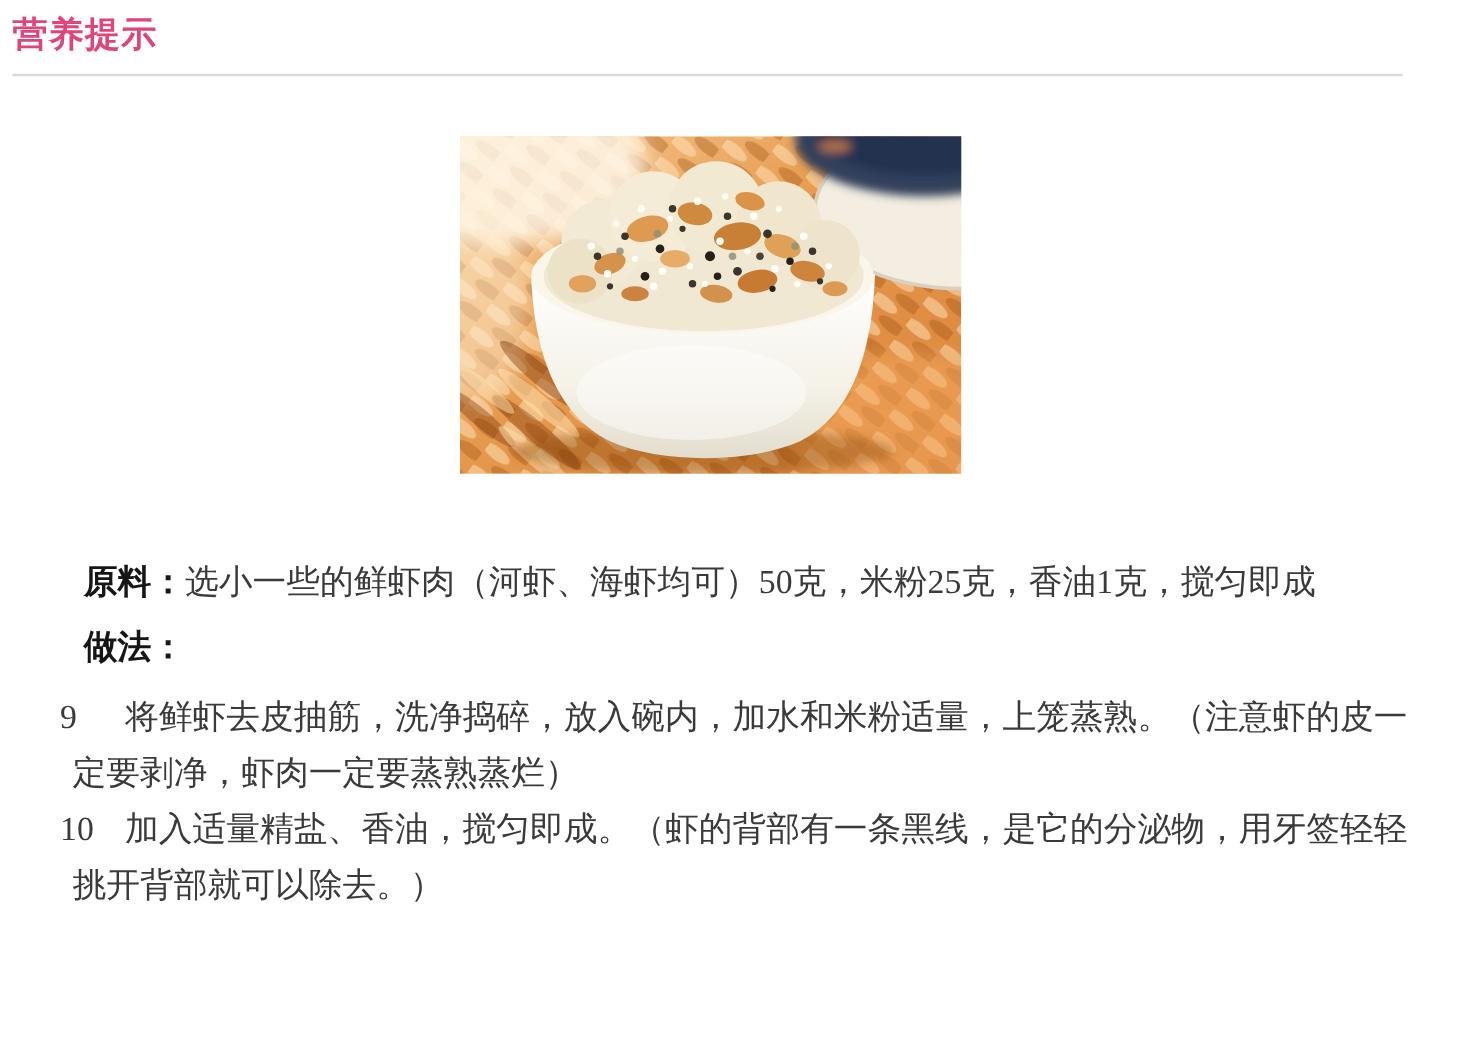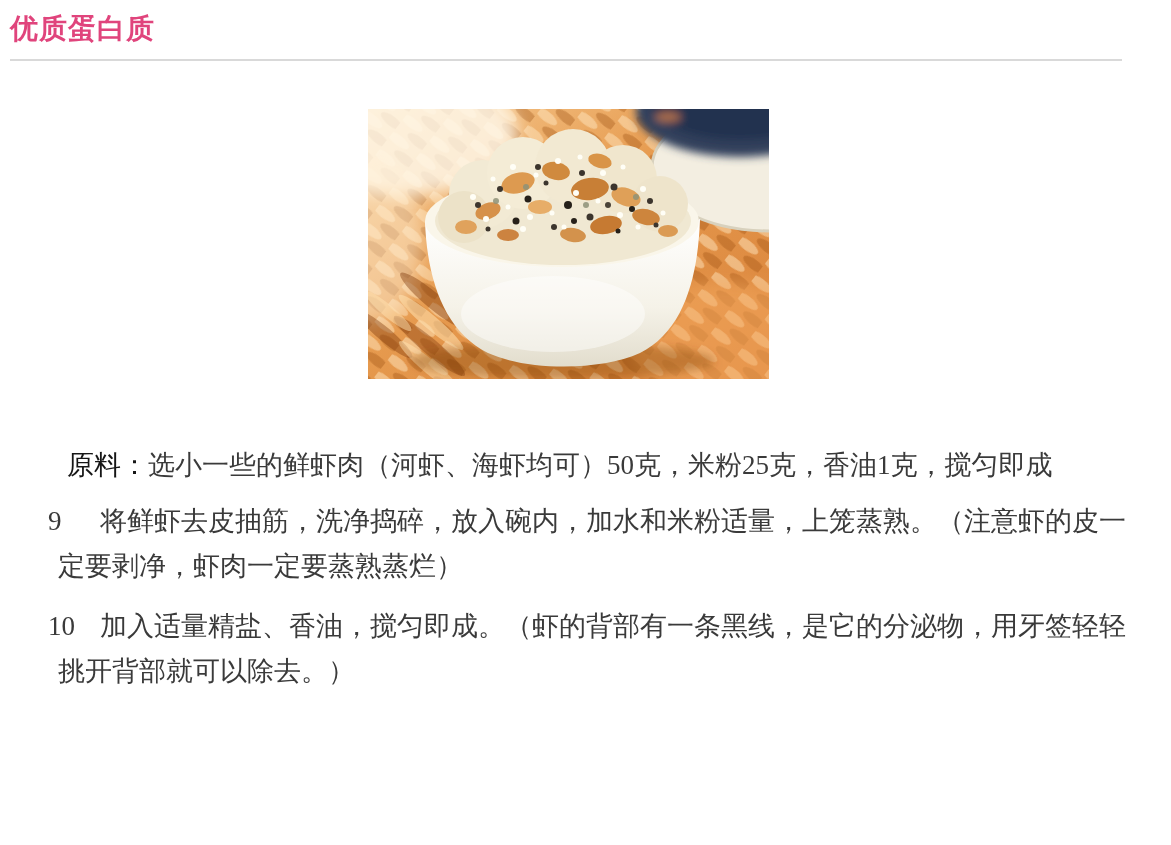--- a/index.html
+++ b/index.html
@@ -14,33 +14,33 @@
   }
   .divider{
     border:none;border-top:2px solid #d9d9d9;height:0;
     margin:13px 49px 0 10px;
   }
   .content{margin:0 44px 0 10px;font-size:27px;}
   figure.photo{margin:48px auto 0;width:401px;height:270px;padding:0;}
   .textblock{margin-top:60px;}
   p{margin:0;}
   .intro{text-indent:57px;line-height:52px;}
-  .label{font-weight:normal;color:#161616;}
+  .label{font-weight:bold;color:#161616;}
   .step{padding-left:48px;line-height:45px;}
   .step-9{margin-top:8px;}
-  .step-10{margin-top:15px;}
+  .step-10{}
   .step .num{display:inline-block;width:52px;margin-left:-10px;text-indent:0;}
   .tip{text-indent:48px;line-height:45px;margin-top:6px;}
 </style>
 </head>
 <body>
 
 <div class="doc">
 
-  <h1 class="page-title">优质蛋白质</h1>
+  <h1 class="page-title">营养提示</h1>
 
   <hr class="divider">
 
   <div class="content">
 
     <figure class="photo">
       <svg width="401" height="270" viewBox="0 0 401 270" role="img">
         <defs>
           <linearGradient id="bg" x1="0" y1="0" x2="1" y2="1">
             <stop offset="0" stop-color="#f7cd95"></stop>
@@ -169,20 +169,21 @@
               <circle cx="158" cy="78" r="3"></circle>
           </g>
         </g>
       </svg>
     </figure>
 
     <div class="textblock">
 
       <p class="intro"><span class="label">原料：</span><span>选小一些的鲜虾肉（河虾、海虾均可）50克，米粉25克，香油1克，搅匀即成</span></p>
 
+      <p class="intro"><span class="label">做法：</span></p>
 
       <p class="step step-9"><span class="num">9</span><span>将鲜虾去皮抽筋，洗净捣碎，放入碗内，加水和米粉适量，上笼蒸熟。（注意虾的皮一定要剥净，虾肉一定要蒸熟蒸烂）</span></p>
 
       <p class="step step-10"><span class="num">10</span><span>加入适量精盐、香油，搅匀即成。（虾的背部有一条黑线，是它的分泌物，用牙签轻轻挑开背部就可以除去。）</span></p>
 
 
     </div>
   </div>
 </div>
 

